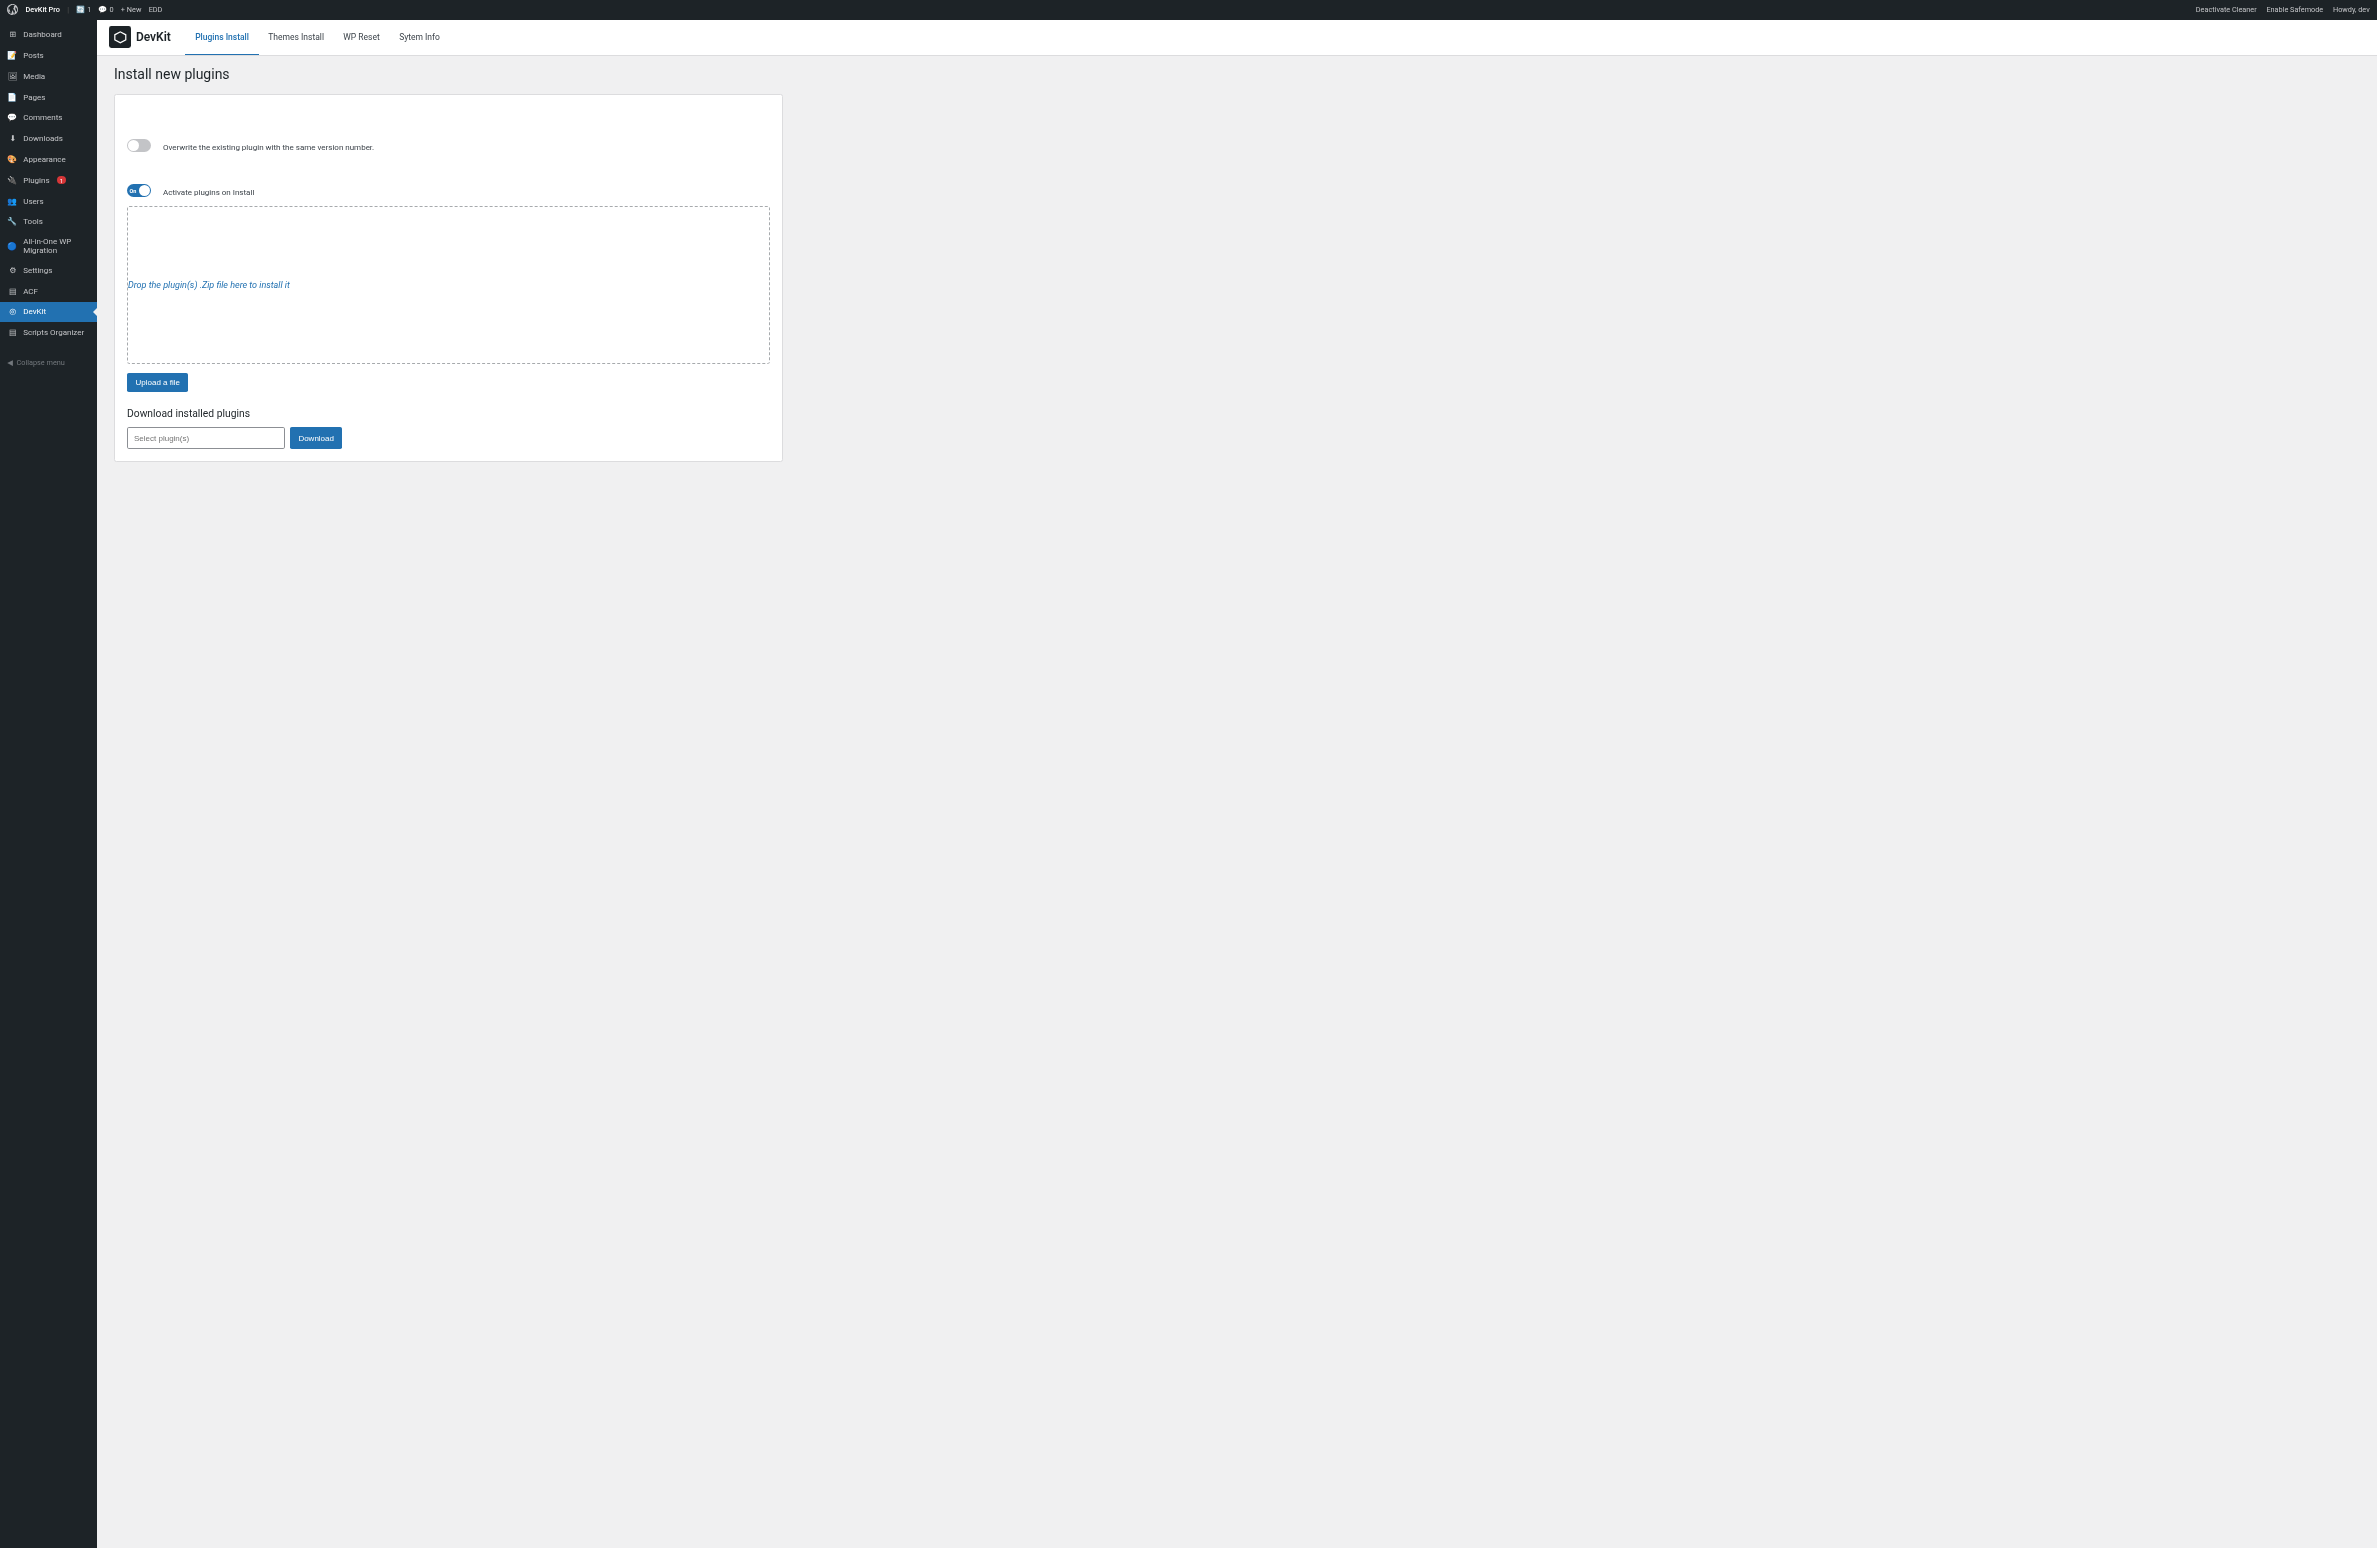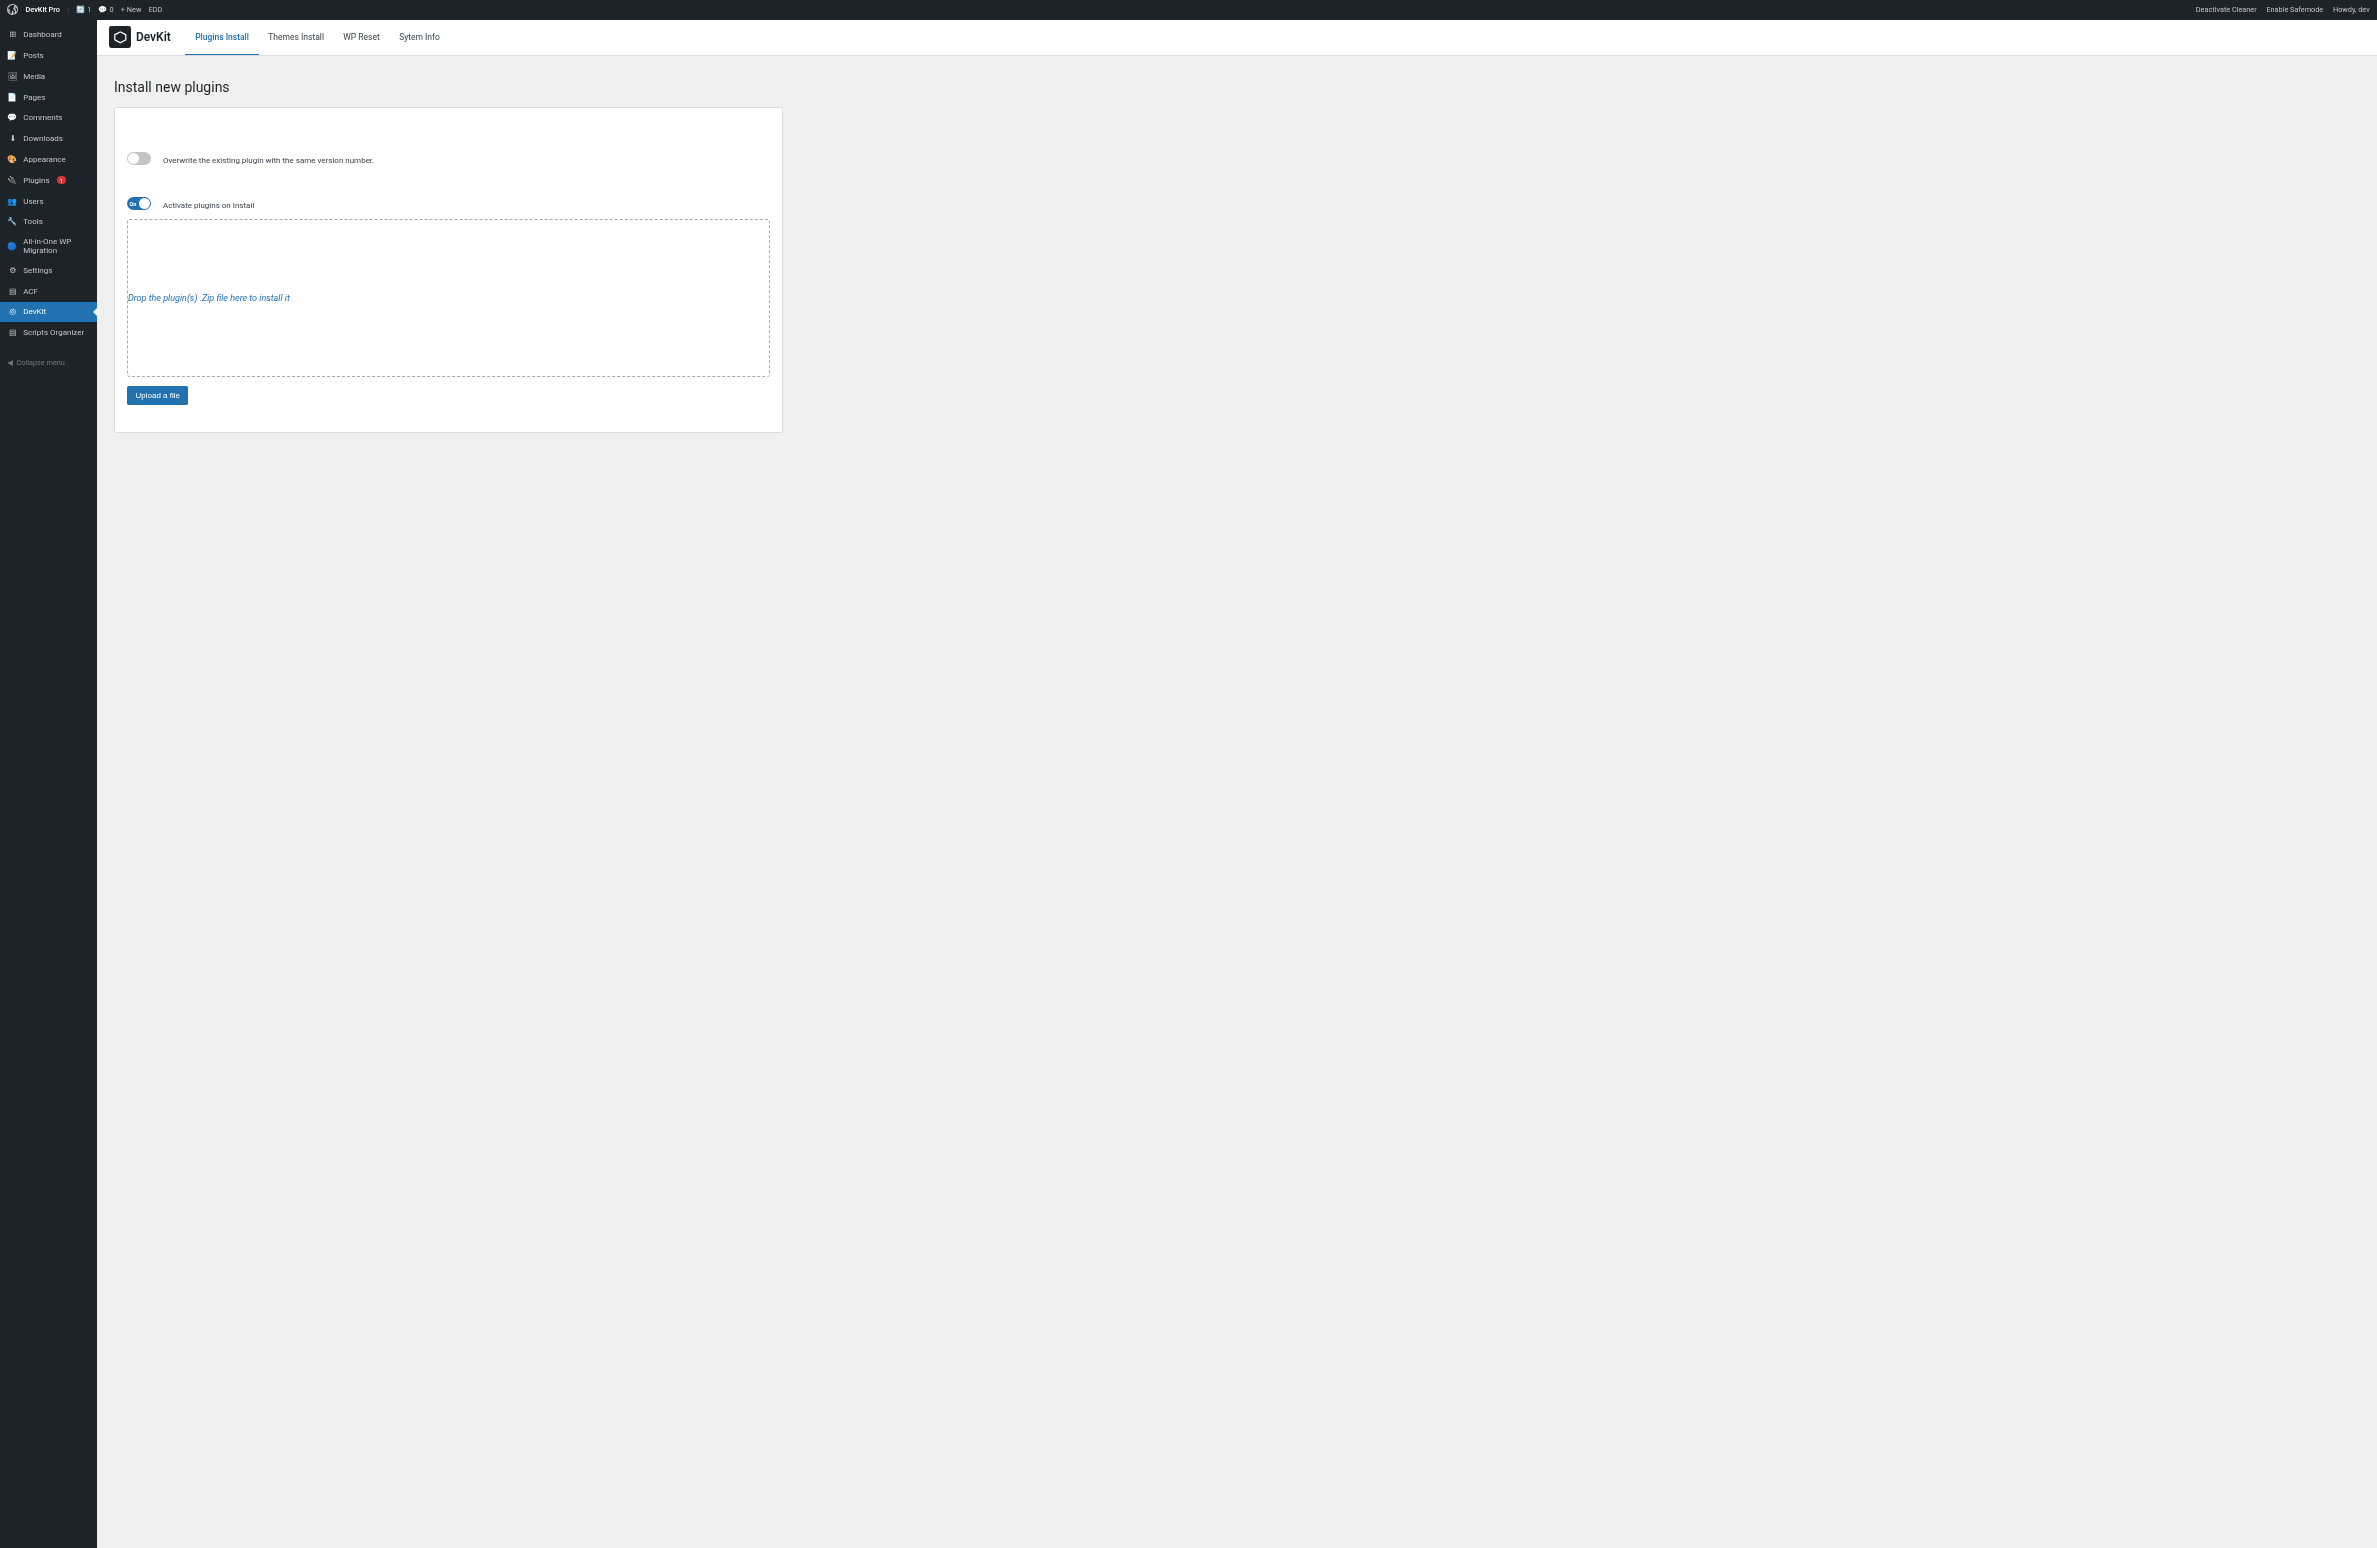--- a/index.html
+++ b/index.html
@@ -123,21 +123,21 @@
       cursor: pointer;
       font-size: 8.5px;
       color: #3c434a;
       border-bottom: 1.8px solid transparent;
       text-decoration: none;
     }
     .plugin-nav-item.active { color: #2271b1; border-bottom-color: #2271b1; font-weight: 500; }
 
     
     #page-content {
-      padding: 23px 17px;
+      padding: 10px 17px;
       flex: 1;
       border-radius: 24px;
     }
 
     .page-title {
       font-size: 14px;
       font-weight: 400;
       color: #1d2327;
       margin-bottom: 12px;
     }
@@ -406,19 +406,26 @@
 
         
         <div class="drop-zone">
           <span class="drop-zone-text">Drop the plugin(s) .Zip file here to install it</span>
         </div>
 
         
         <button class="btn-upload">Upload a file</button>
 
         
+        <div>
+          <h2 class="section-title">Download installed plugins</h2>
+          <div class="download-row">
+            <input class="plugin-select" type="text" placeholder="Select plugin(s)" style="">
+            <button class="btn-download">Download</button>
+          </div>
+        </div>
       </div>
     </div>
 
 
   </div>
 </div>
 
 
 </body></html>

